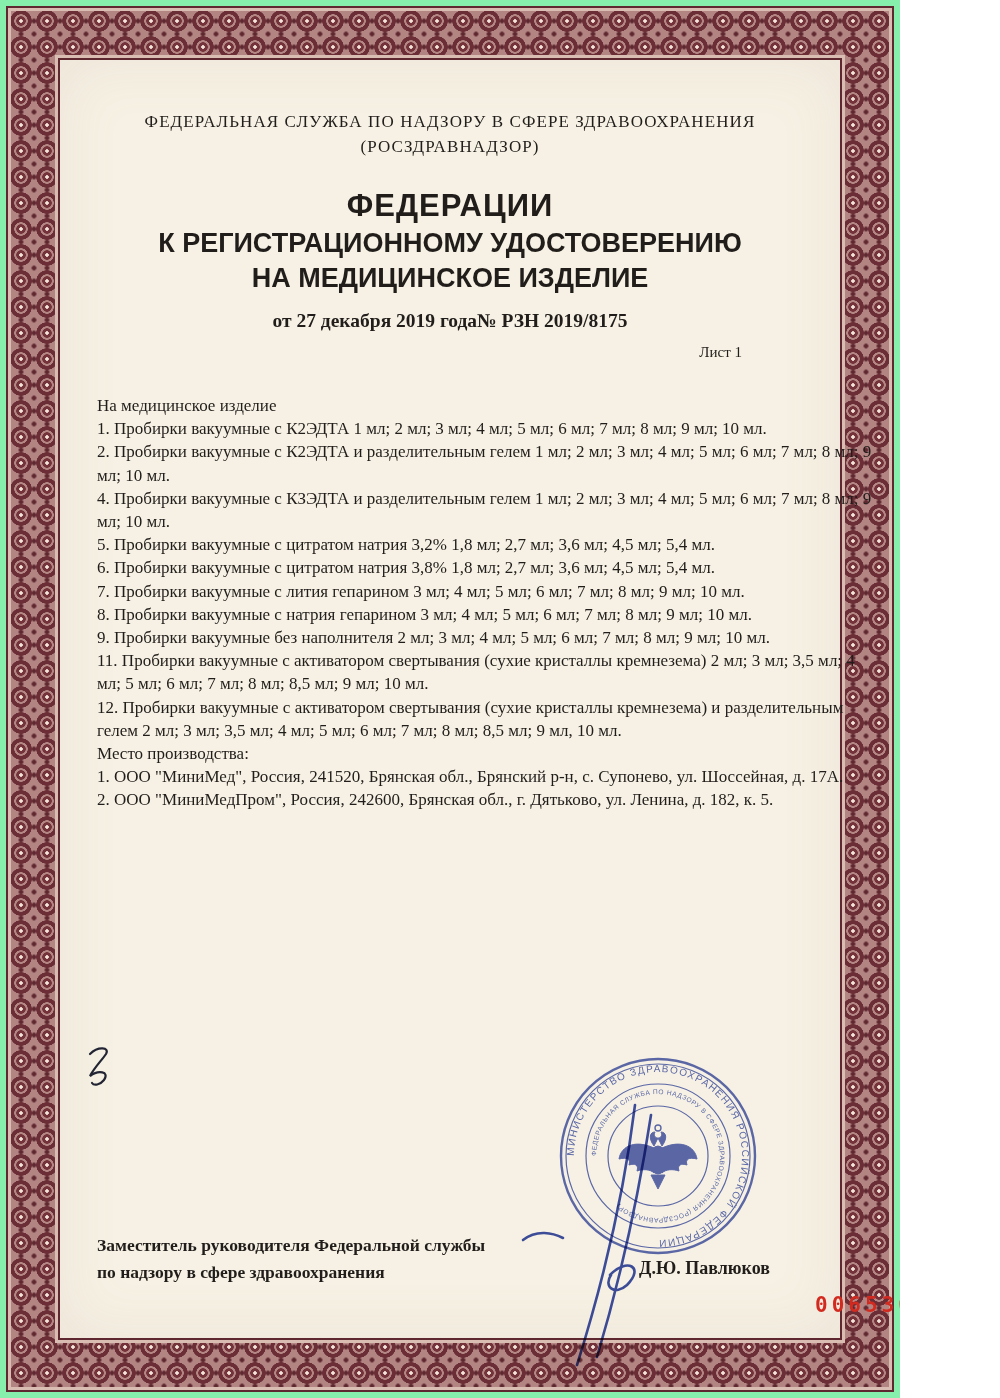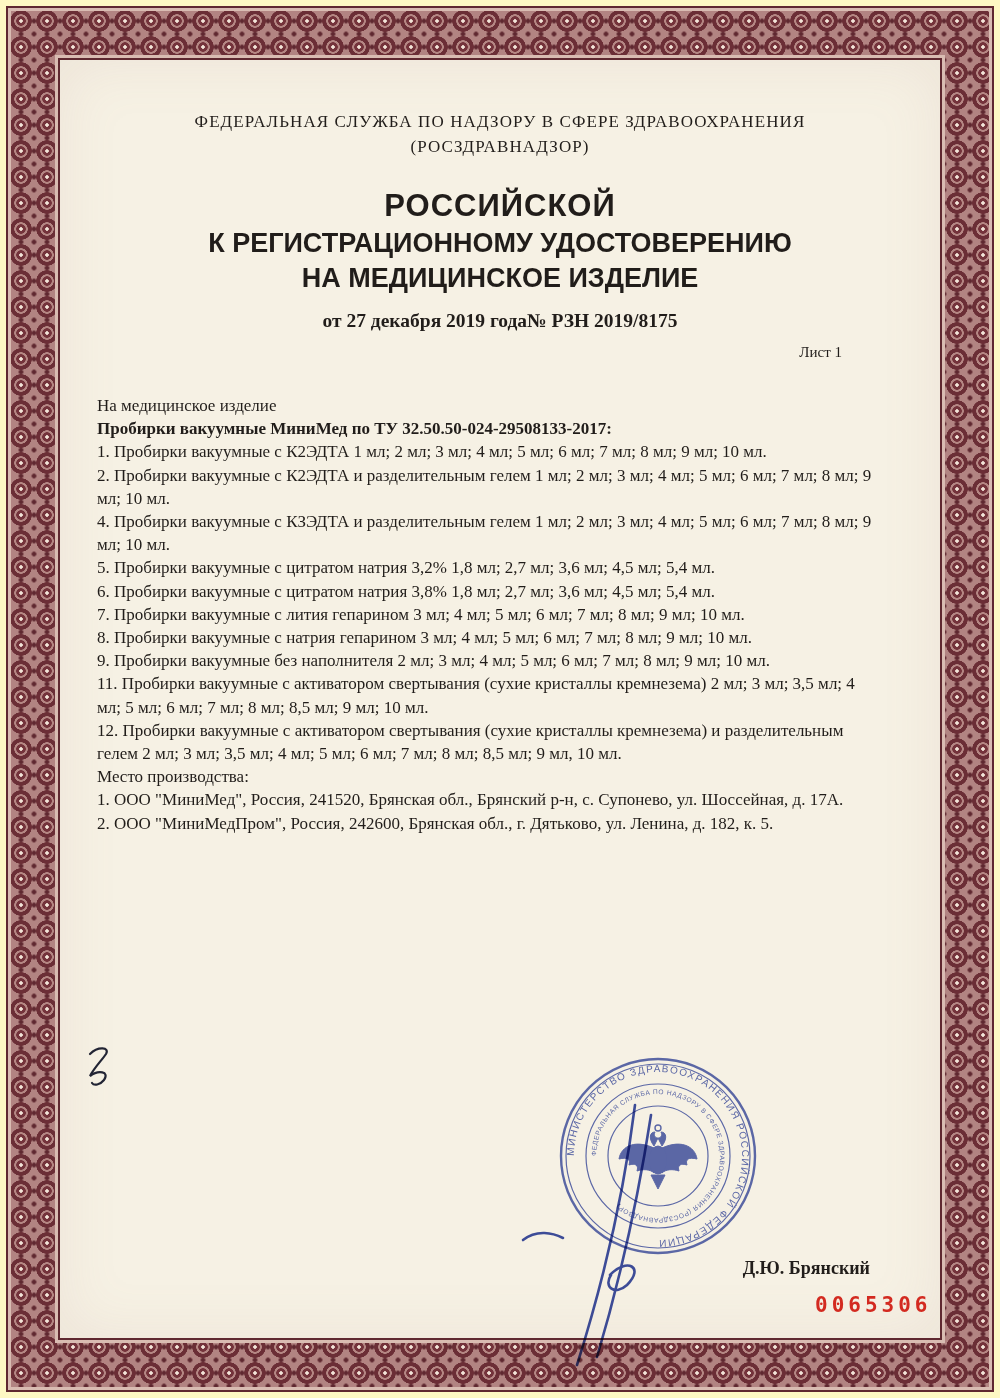--- a/index.html
+++ b/index.html
@@ -1,19 +1,19 @@
 <!DOCTYPE html>
 <html><head>
 <meta charset="utf-8">
 <style>
   * { margin: 0; padding: 0; box-sizing: border-box; }
   html, body { background: #ffffff; }
   body { width: 1000px; height: 1398px; position: relative; font-family: "Liberation Serif", serif; }
 
-  .page { position: absolute; left: 0; top: 0; width: 1000px; height: 1398px; background: #fef9c3; overflow: hidden; }
+  .page { position: absolute; left: 0; top: 0; width: 900px; height: 1398px; background: #86efac; overflow: hidden; }
 
   
   .frame {
     position: absolute; inset: 6px;
     background-color: #b28482;
     background-image:
       radial-gradient(circle, #f2e4d8 1.5px, #74333b 2px 4.5px, #b58784 5px 6.5px, #6b2e36 7px 10.5px, transparent 11px),
       radial-gradient(circle, #5f2830 2px, transparent 2.6px);
     background-size: 26px 26px, 13px 13px;
     background-position: 0 0, 6.5px 6.5px;
@@ -63,49 +63,52 @@
 
 <div class="page">
   <div class="frame"></div>
   <div class="paper"></div>
 
   <div class="content">
 
     <div class="abs center header-line1">ФЕДЕРАЛЬНАЯ СЛУЖБА ПО НАДЗОРУ В СФЕРЕ ЗДРАВООХРАНЕНИЯ</div>
     <div class="abs center header-line2">(РОСЗДРАВНАДЗОР)</div>
 
-    <div class="abs center title-line1">РОССИЙСКОЙ</div>
+    <div class="abs center title-line1">ФЕДЕРАЦИИ</div>
     <div class="abs center title-line2">К РЕГИСТРАЦИОННОМУ УДОСТОВЕРЕНИЮ</div>
     <div class="abs center title-line3">НА МЕДИЦИНСКОЕ ИЗДЕЛИЕ</div>
 
     <div class="abs center dateline">
       <span>от 27 декабря 2019 года</span><span class="num">№  РЗН 2019/8175</span>
     </div>
 
     <div class="abs sheet">Лист 1</div>
 
     <div class="abs body-text">
       <p>На медицинское изделие</p>
-      <p class="bold">Пробирки вакуумные МиниМед по ТУ 32.50.50-024-29508133-2017:</p>
       <p>1. Пробирки вакуумные с К2ЭДТА 1 мл; 2 мл; 3 мл; 4 мл; 5 мл; 6 мл; 7 мл; 8 мл; 9 мл; 10 мл.</p>
       <p>2. Пробирки вакуумные с К2ЭДТА и разделительным гелем 1 мл; 2 мл; 3 мл; 4 мл; 5 мл; 6 мл; 7 мл; 8 мл; 9 мл; 10 мл.</p>
       <p>4. Пробирки вакуумные с КЗЭДТА и разделительным гелем 1 мл; 2 мл; 3 мл; 4 мл; 5 мл; 6 мл; 7 мл; 8 мл; 9 мл; 10 мл.</p>
       <p>5. Пробирки вакуумные с цитратом натрия 3,2% 1,8 мл; 2,7 мл; 3,6 мл; 4,5 мл; 5,4 мл.</p>
       <p>6. Пробирки вакуумные с цитратом натрия 3,8% 1,8 мл; 2,7 мл; 3,6 мл; 4,5 мл; 5,4 мл.</p>
       <p>7. Пробирки вакуумные с лития гепарином 3 мл; 4 мл; 5 мл; 6 мл; 7 мл; 8 мл; 9 мл; 10 мл.</p>
       <p>8. Пробирки вакуумные с натрия гепарином 3 мл; 4 мл; 5 мл; 6 мл; 7 мл; 8 мл; 9 мл; 10 мл.</p>
       <p>9. Пробирки вакуумные без наполнителя 2 мл; 3 мл; 4 мл; 5 мл; 6 мл; 7 мл; 8 мл; 9 мл; 10 мл.</p>
       <p>11. Пробирки вакуумные с активатором свертывания (сухие кристаллы кремнезема) 2 мл; 3 мл; 3,5 мл; 4 мл; 5 мл; 6 мл; 7 мл; 8 мл; 8,5 мл; 9 мл; 10 мл.</p>
       <p>12. Пробирки вакуумные с активатором свертывания (сухие кристаллы кремнезема) и разделительным гелем 2 мл; 3 мл; 3,5 мл; 4 мл; 5 мл; 6 мл; 7 мл; 8 мл; 8,5 мл; 9 мл, 10 мл.</p>
       <p>Место производства:</p>
       <p>1. ООО "МиниМед", Россия, 241520, Брянская обл., Брянский р-н, с. Супонево, ул. Шоссейная, д. 17А.</p>
       <p>2. ООО "МиниМедПром", Россия, 242600, Брянская обл., г. Дятьково, ул. Ленина, д. 182, к. 5.</p>
     </div>
 
-    <div class="abs signer-name">Д.Ю. Брянский</div>
+    <div class="abs signer">
+      <div>Заместитель руководителя Федеральной службы</div>
+      <div>по надзору в сфере здравоохранения</div>
+    </div>
+    <div class="abs signer-name">Д.Ю. Павлюков</div>
 
     <div class="abs serial">0065306</div>
 
     <svg class="abs paraph-wrap" viewBox="0 0 44 50">
       <path d="M6 10 C 14 2 26 3 22 10 C 18 16 10 24 6 32 C 14 26 26 27 20 36 C 16 41 10 42 8 39" fill="none" stroke="#23263a" stroke-width="2.2" stroke-linecap="round"></path>
     </svg>
 
     <svg class="abs stamp-wrap" viewBox="0 0 200 200">
       <defs>
         <path id="ringO" d="M100,100 m -84,0 a 84,84 0 1,1 168,0 a 84,84 0 1,1 -168,0"></path>

